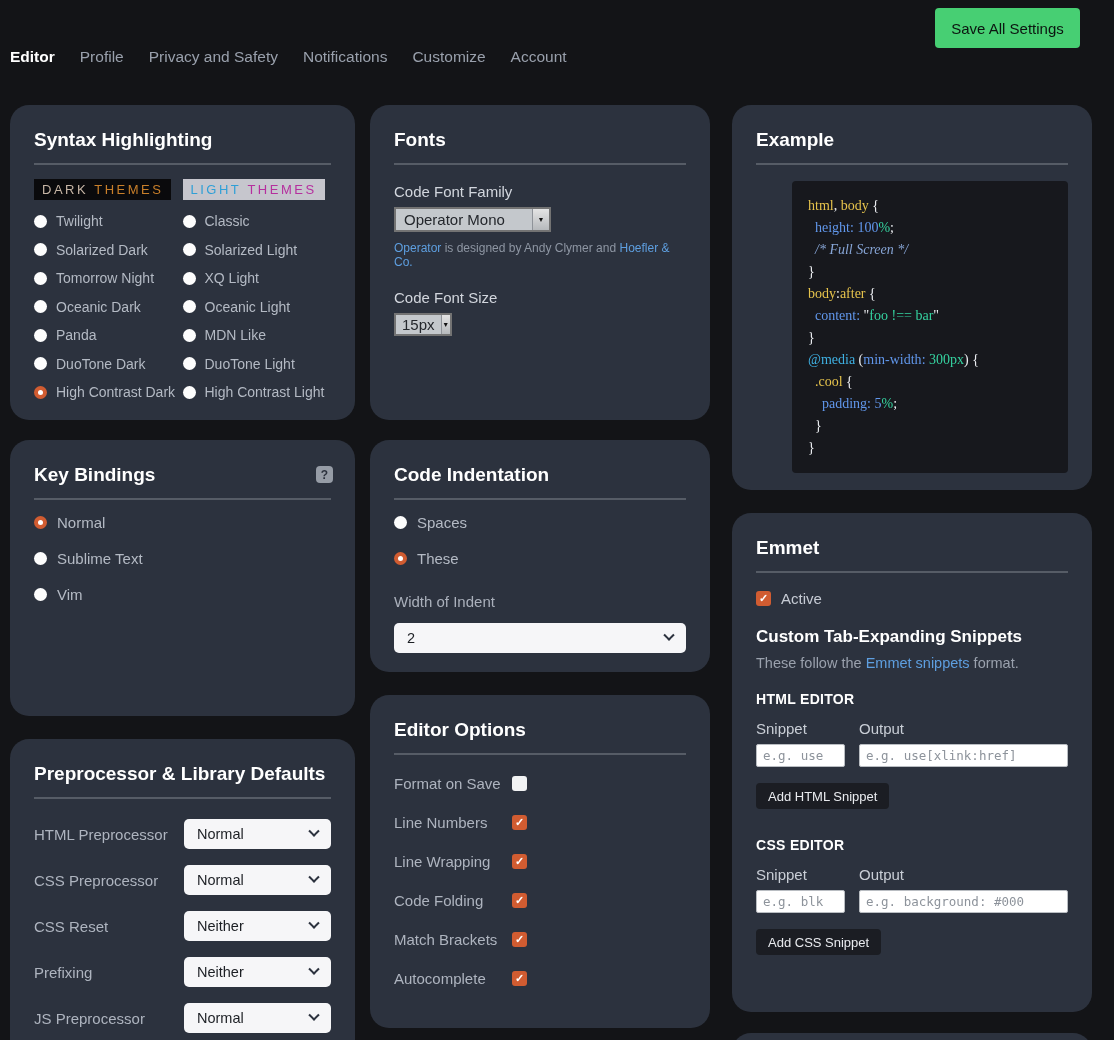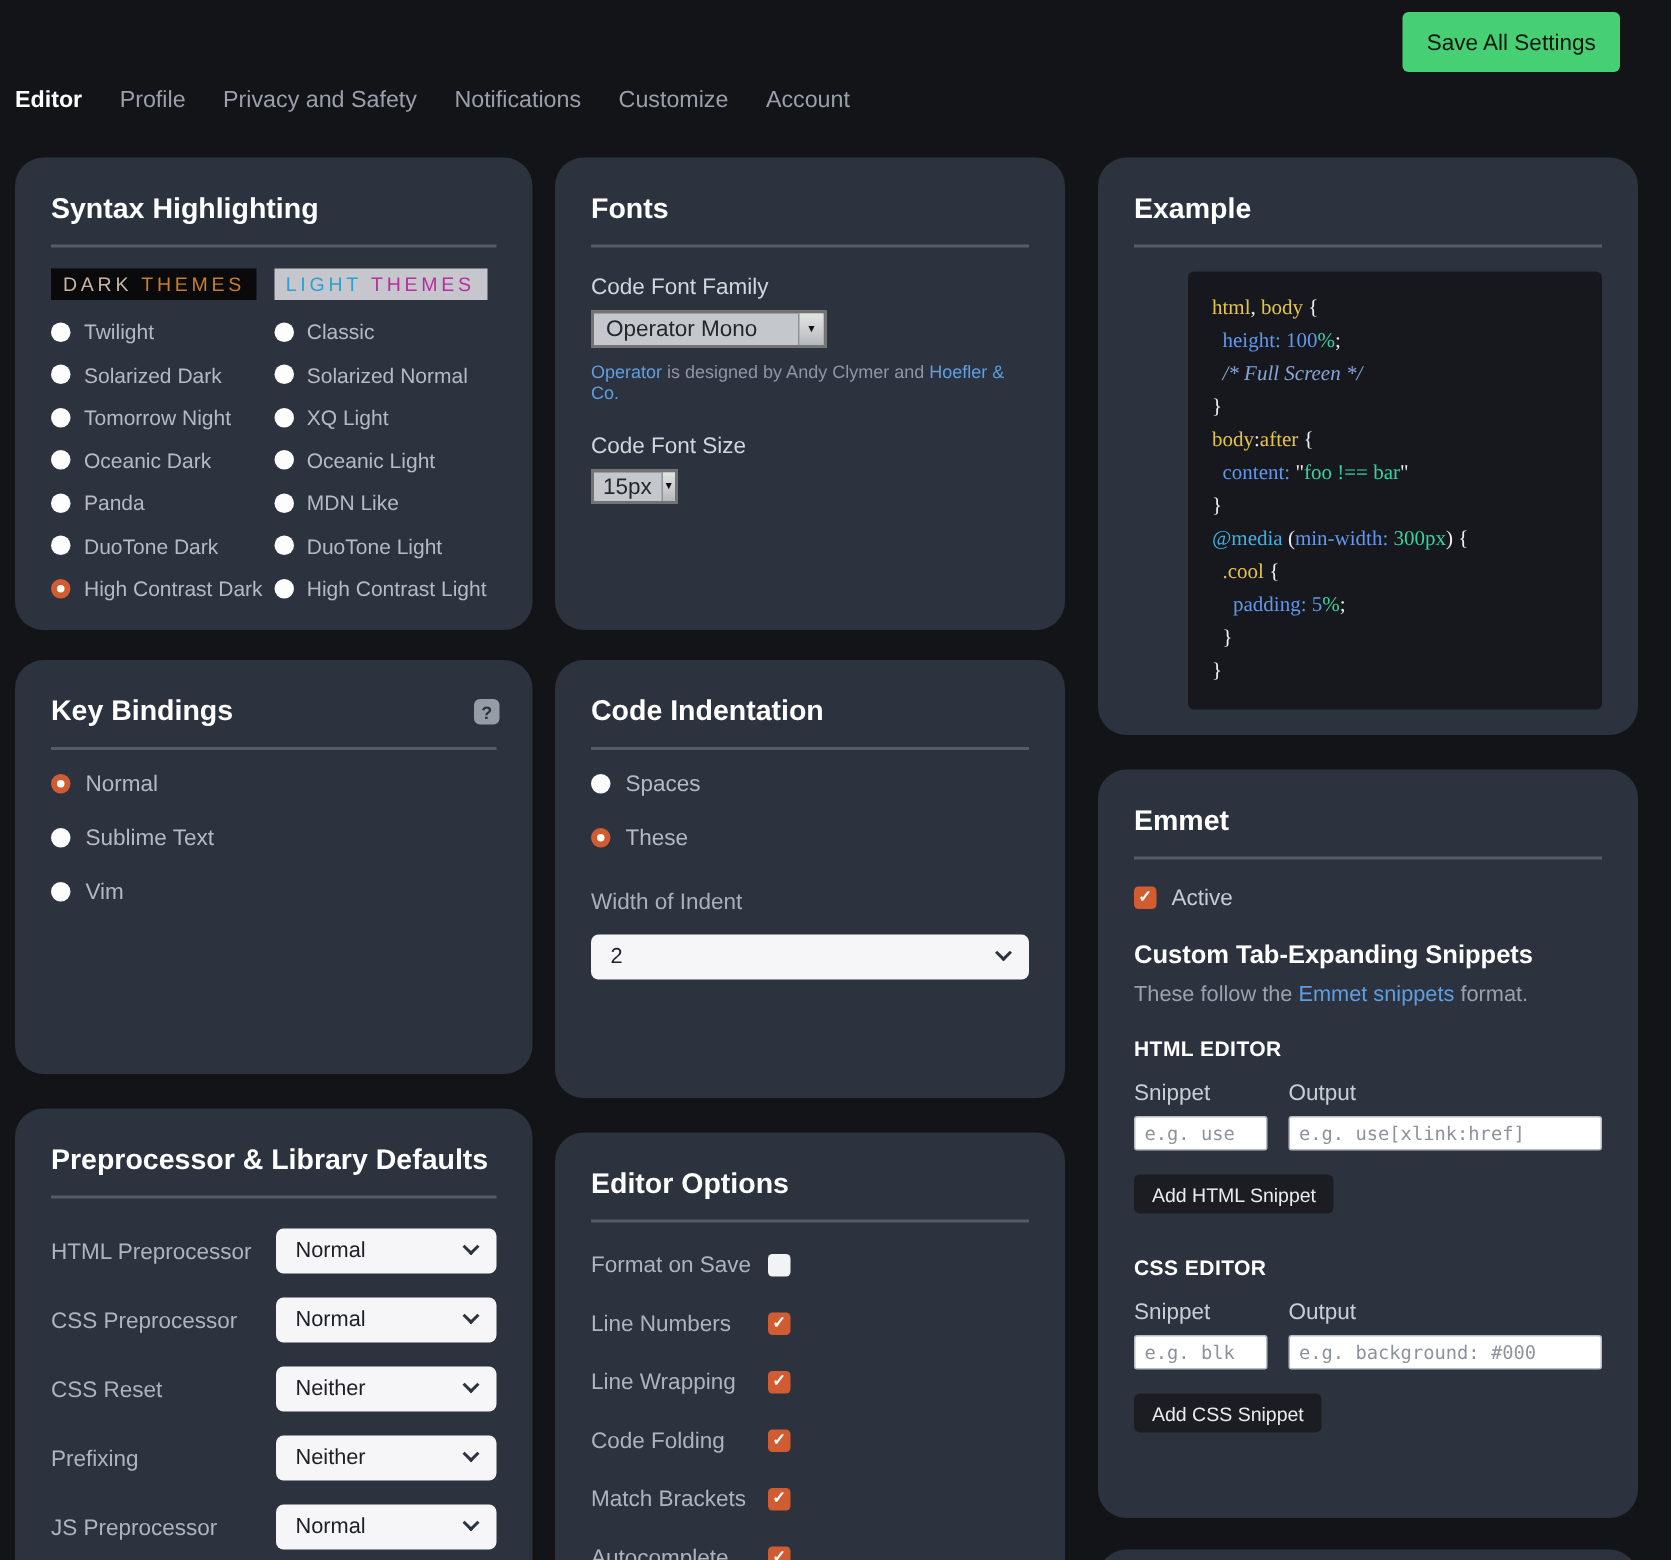--- a/index.html
+++ b/index.html
@@ -9,21 +9,21 @@
     font-family:"Liberation Sans", sans-serif;
     color:#b4bac4;
     position:relative;
   }
   .save-btn {
     position:absolute; left:935px; top:8px; width:145px; height:40px;
     background:#47cf73; color:#0c1510; border:none; border-radius:4px;
     font-family:"Liberation Sans", sans-serif; font-size:15px; cursor:pointer;
   }
   .tabs {
-    position:absolute; left:10px; top:58px; display:flex; gap:25px;
+    position:absolute; left:10px; top:48px; display:flex; gap:25px;
     font-size:15.5px; color:#99a0ac;justify-content:space-between;
   }
   .tab { cursor:pointer; }
   .tab.active { color:#ffffff; font-weight:bold; }
 
   .col { position:absolute; top:105px; }
   .card {
     background:#2c323e; border-radius:19px; padding:20px 24px;
     overflow:hidden; position:relative;
   }
@@ -141,21 +141,21 @@
             <span>High Contrast Dark</span>
           </label></div>
         <div class="theme-col"><div class="badge" style="background: rgb(198, 198, 205);">
             <span style="color: rgb(47, 159, 214);">LIGHT&nbsp;</span>
             <span style="color: rgb(181, 47, 158);">THEMES</span>
           </div><label class="theme-item">
             <span class="radio"></span>
             <span>Classic</span>
           </label><label class="theme-item">
             <span class="radio"></span>
-            <span>Solarized Normal</span>
+            <span>Solarized Light</span>
           </label><label class="theme-item">
             <span class="radio"></span>
             <span>XQ Light</span>
           </label><label class="theme-item">
             <span class="radio"></span>
             <span>Oceanic Light</span>
           </label><label class="theme-item">
             <span class="radio"></span>
             <span>MDN Like</span>
           </label><label class="theme-item">
@@ -249,21 +249,21 @@
       <span class="link">Operator</span><span> is designed by Andy Clymer and </span><span class="link">Hoefler &amp; Co.</span>
     </div>
 
     <div class="field-label">Code Font Size</div>
     <div class="native-select" style="width:58px;">
       <span class="val" style="flex:1; padding:1px 6px;">15px</span>
       <span class="btn" style="width:14px;">▼</span>
     </div>
   </section>
 
-  <section class="card" style="height:292px; margin-bottom:23px;">
+  <section class="card" style="height:232px; margin-bottom:23px;">
     <h2>Code Indentation</h2>
     <div class="divider"></div>
     <div id="indentation-list">
         <label class="kb-item">
           <span class="radio"></span>
           <span>Spaces</span>
         </label>
         <label class="kb-item">
           <span class="radio checked"></span>
           <span>These</span>

